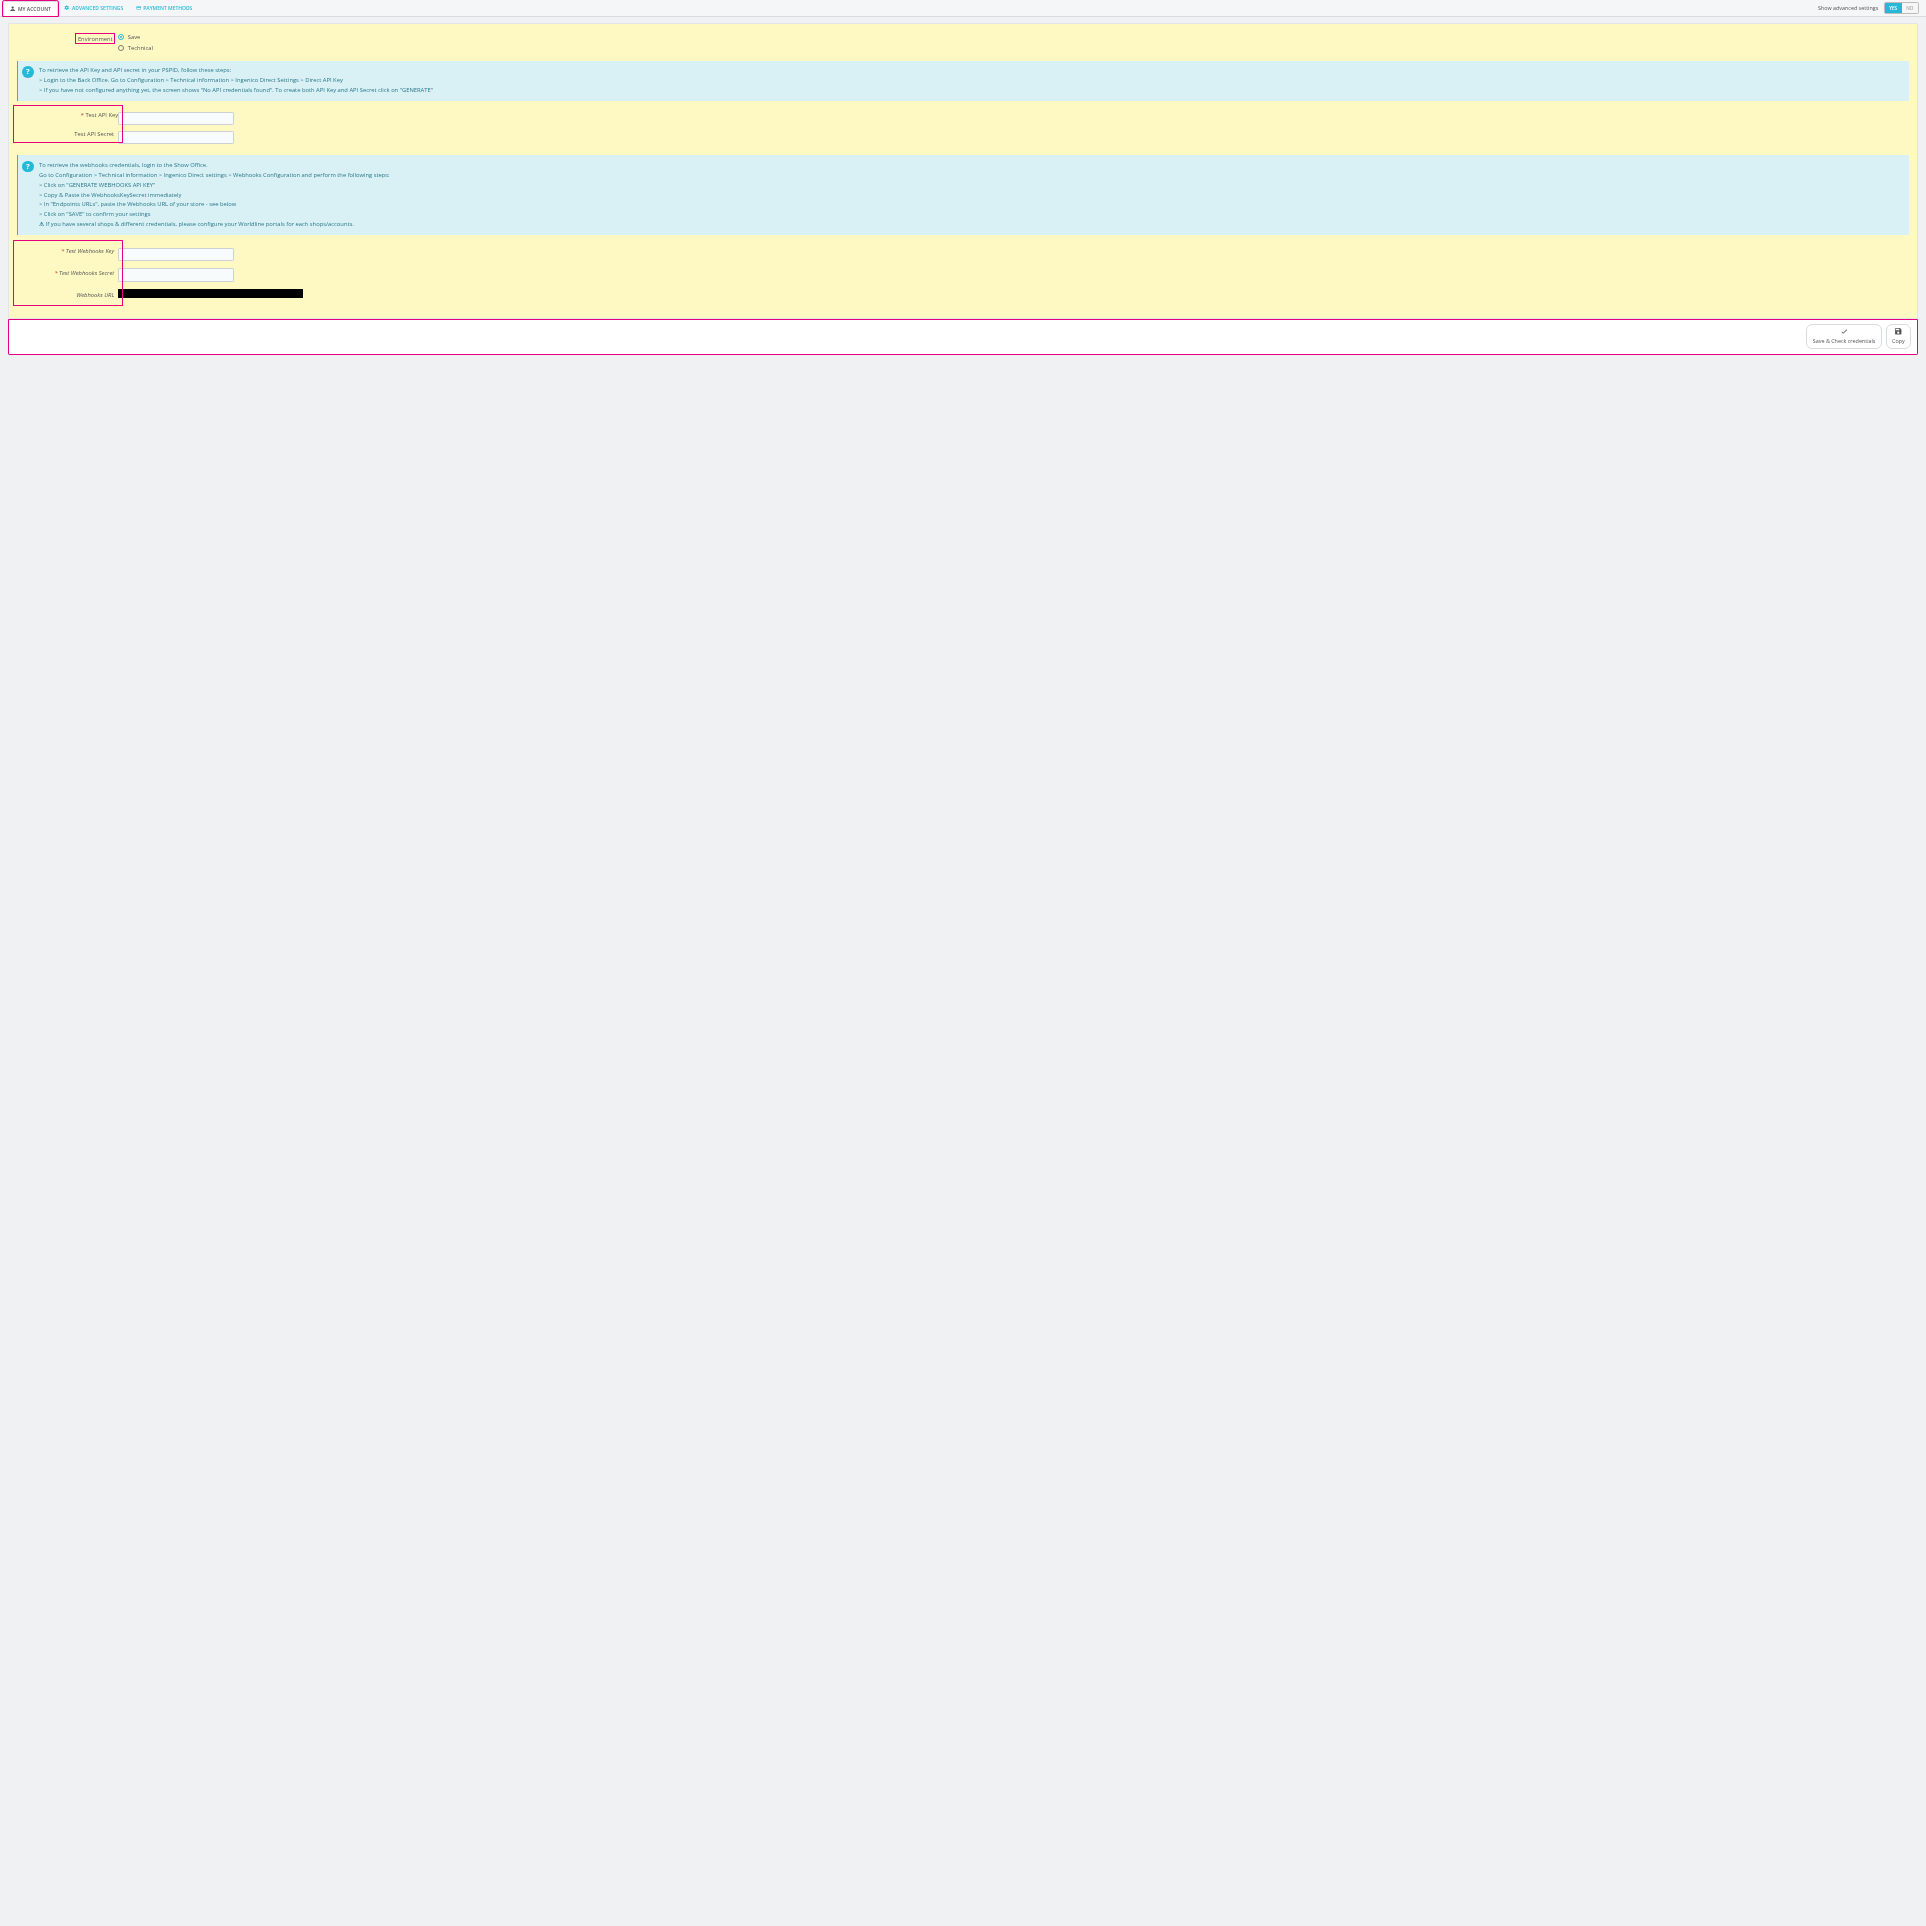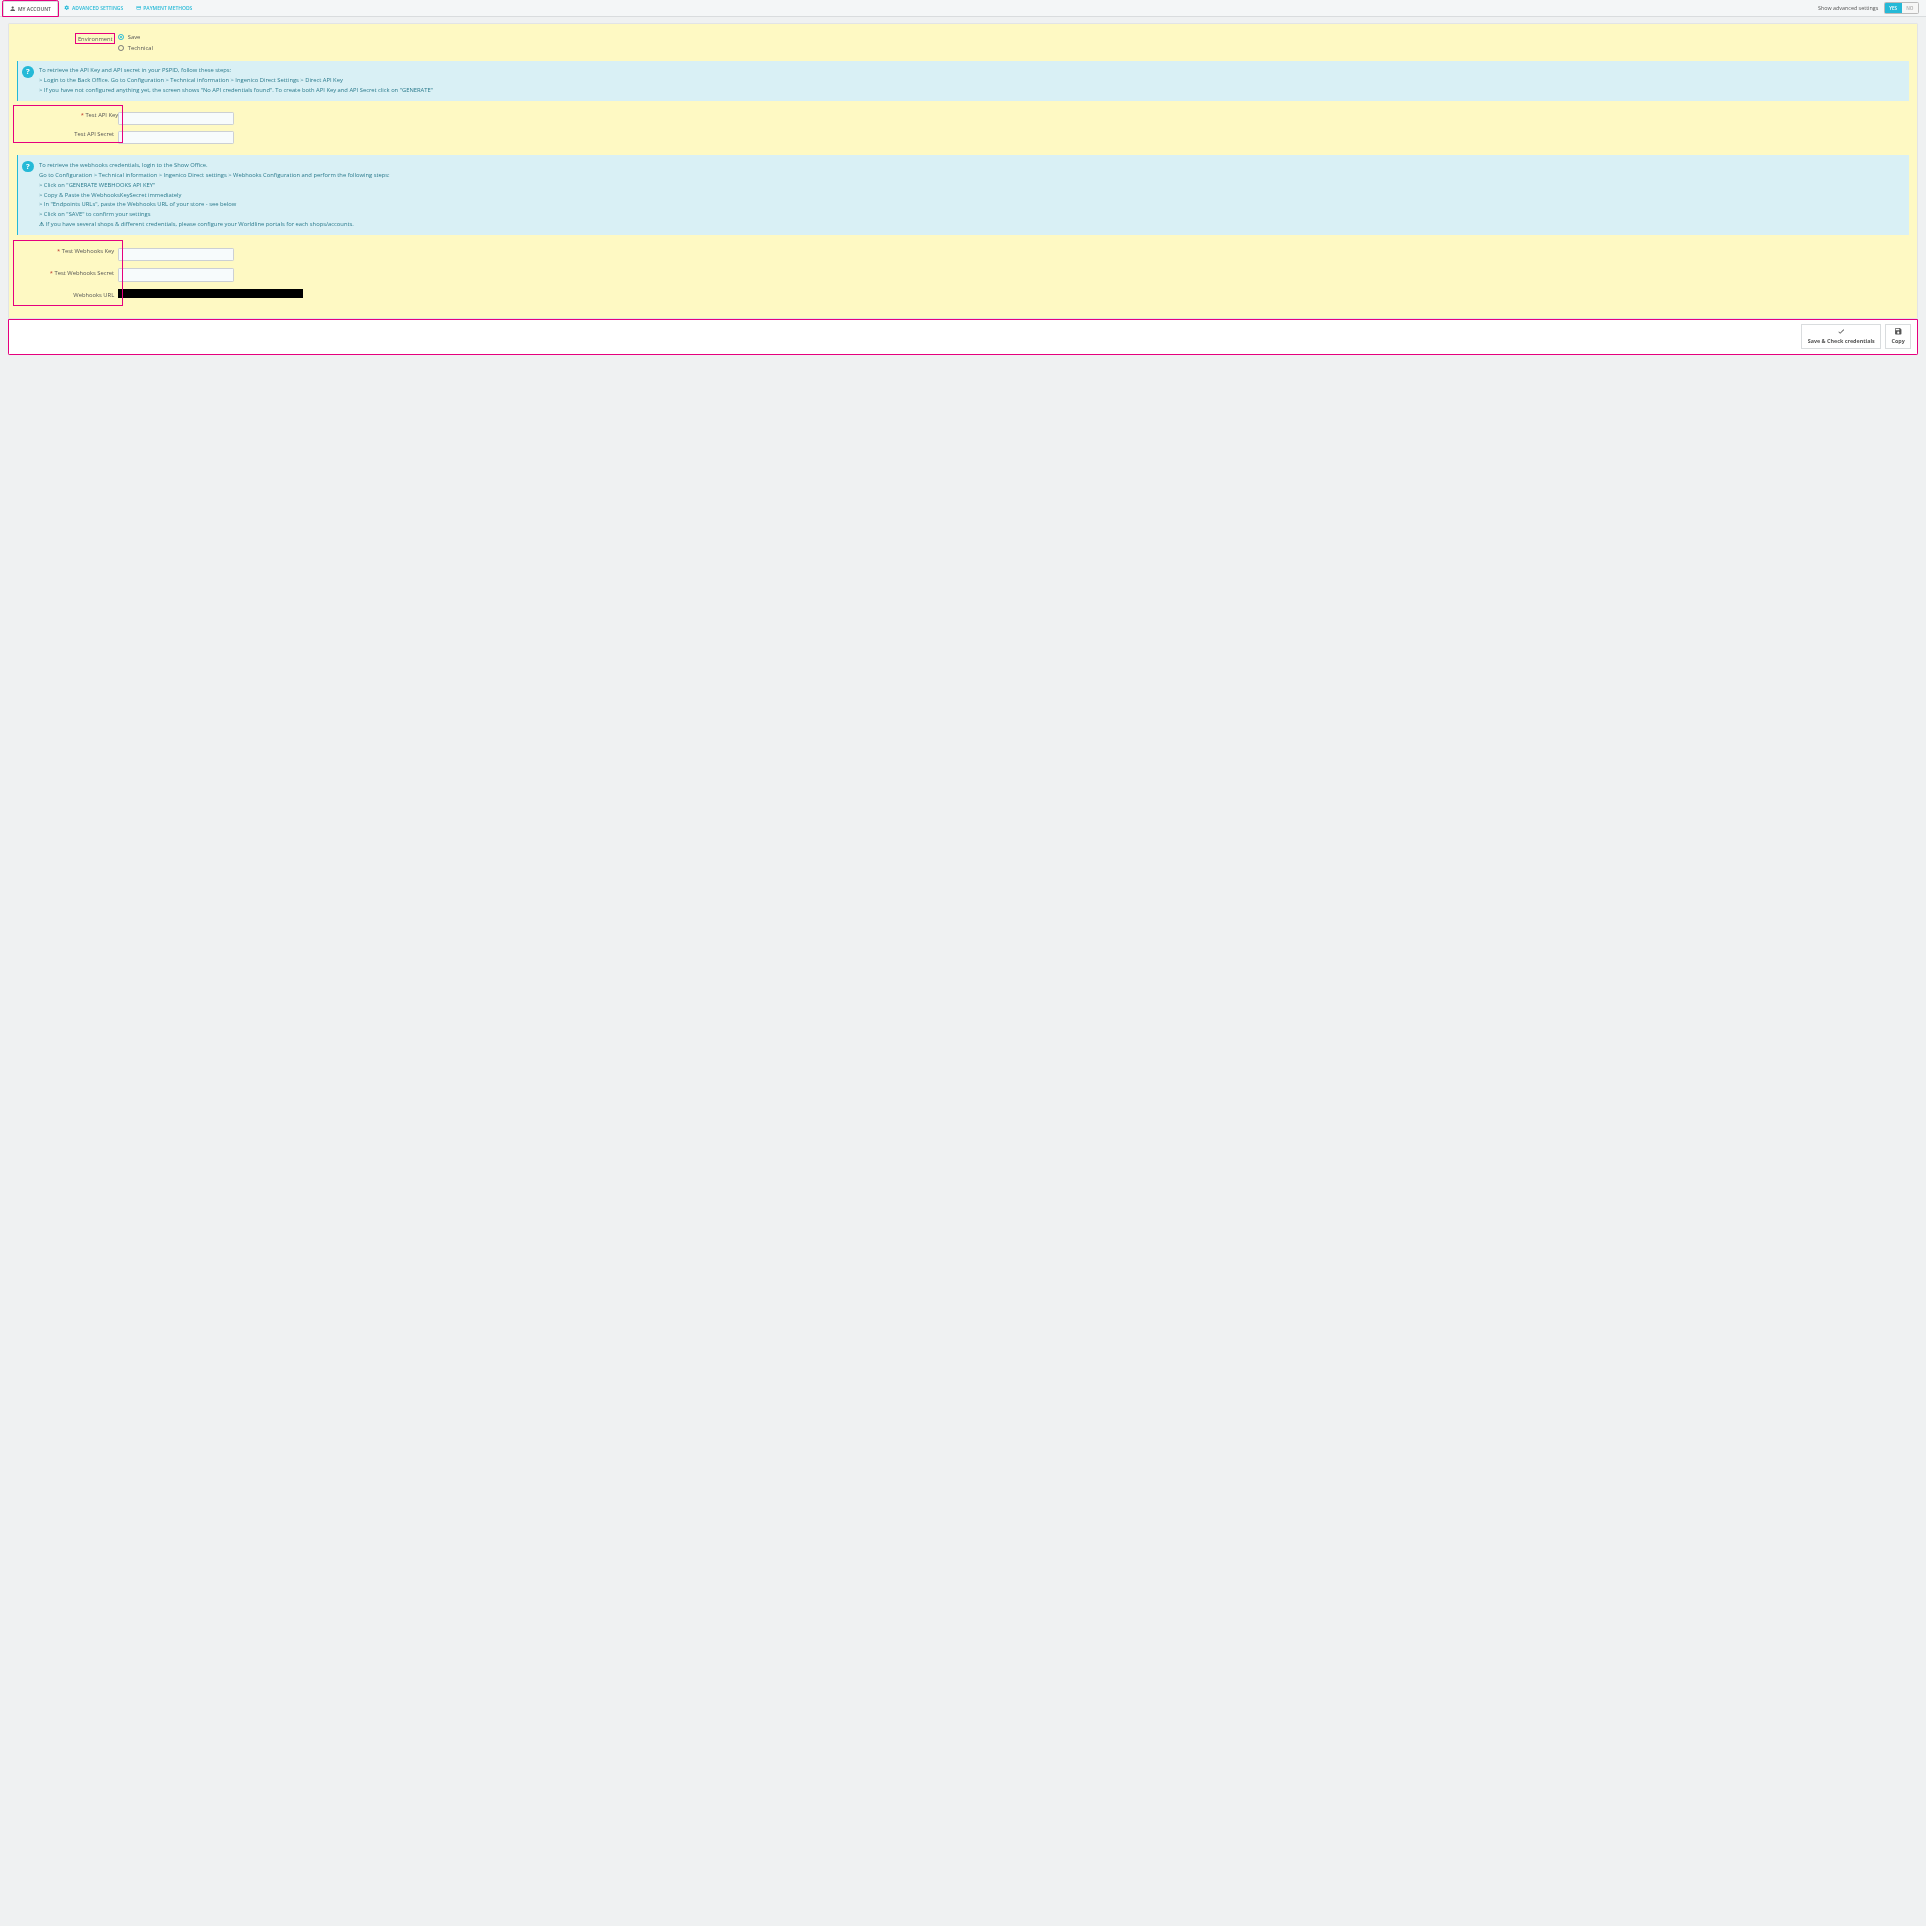--- a/index.html
+++ b/index.html
@@ -148,26 +148,25 @@
   }
   .btn {
     display: flex;
     flex-direction: column;
     align-items: center;
     justify-content: center;
     gap: 1.5px;
     min-width: 23px;
     padding: 2.3px 5.4px;
     border: 0.4px solid #d9dcde;
-    border-radius: 0;
+    border-radius: 6px;
     background: #fff;
     cursor: pointer;
     color: #555;
     font-size: 5.4px;
-    font-weight: bold;
   }
   .btn svg { width: 8.5px; height: 8.5px; fill: #555; }
 
   .icon { width: 5.4px; height: 5.4px; fill: currentColor; }
   .tab.active .icon { fill: #555; }
   .tab:not(.active) .icon { fill: #25b9d7; }
 
   .label-hl { display:inline-block; padding: 0.8px 1.5px; }
   .lbl-box-hl { display:inline-block; }
 </style>
@@ -265,21 +264,21 @@
         <p>To retrieve the webhooks credentials, login to the Show Office.</p>
         <p>Go to Configuration &gt; Technical information &gt; Ingenico Direct settings &gt; Webhooks Configuration and perform the following steps:</p>
         <p>&gt; Click on "GENERATE WEBHOOKS API KEY"</p>
         <p>&gt; Copy &amp; Paste the WebhooksKeySecret immediately</p>
         <p>&gt; In "Endpoints URLs", paste the Webhooks URL of your store - see below</p>
         <p>&gt; Click on "SAVE" to confirm your settings</p>
         <p class="warn">If you have several shops &amp; different credentials, please configure your Worldline portals for each shops/accounts.</p>
       </div>
     </div>
 
-    <div class="hl-magenta" style="width:108px; padding:3.9px 0; margin-top:2.3px;">
+    <div class="hl-magenta" style="width:108px; padding:3.9px 0; margin-top:2.3px;font-style:italic;">
       <div class="form-row" style="margin:0;">
         <div class="form-label">
           <span class="req">*</span><span>Test Webhooks Key</span>
         </div>
       </div>
       <div class="form-row" style="margin:9.2px 0 0 0;">
         <div class="form-label">
           <span class="req">*</span><span>Test Webhooks Secret</span>
         </div>
       </div>

